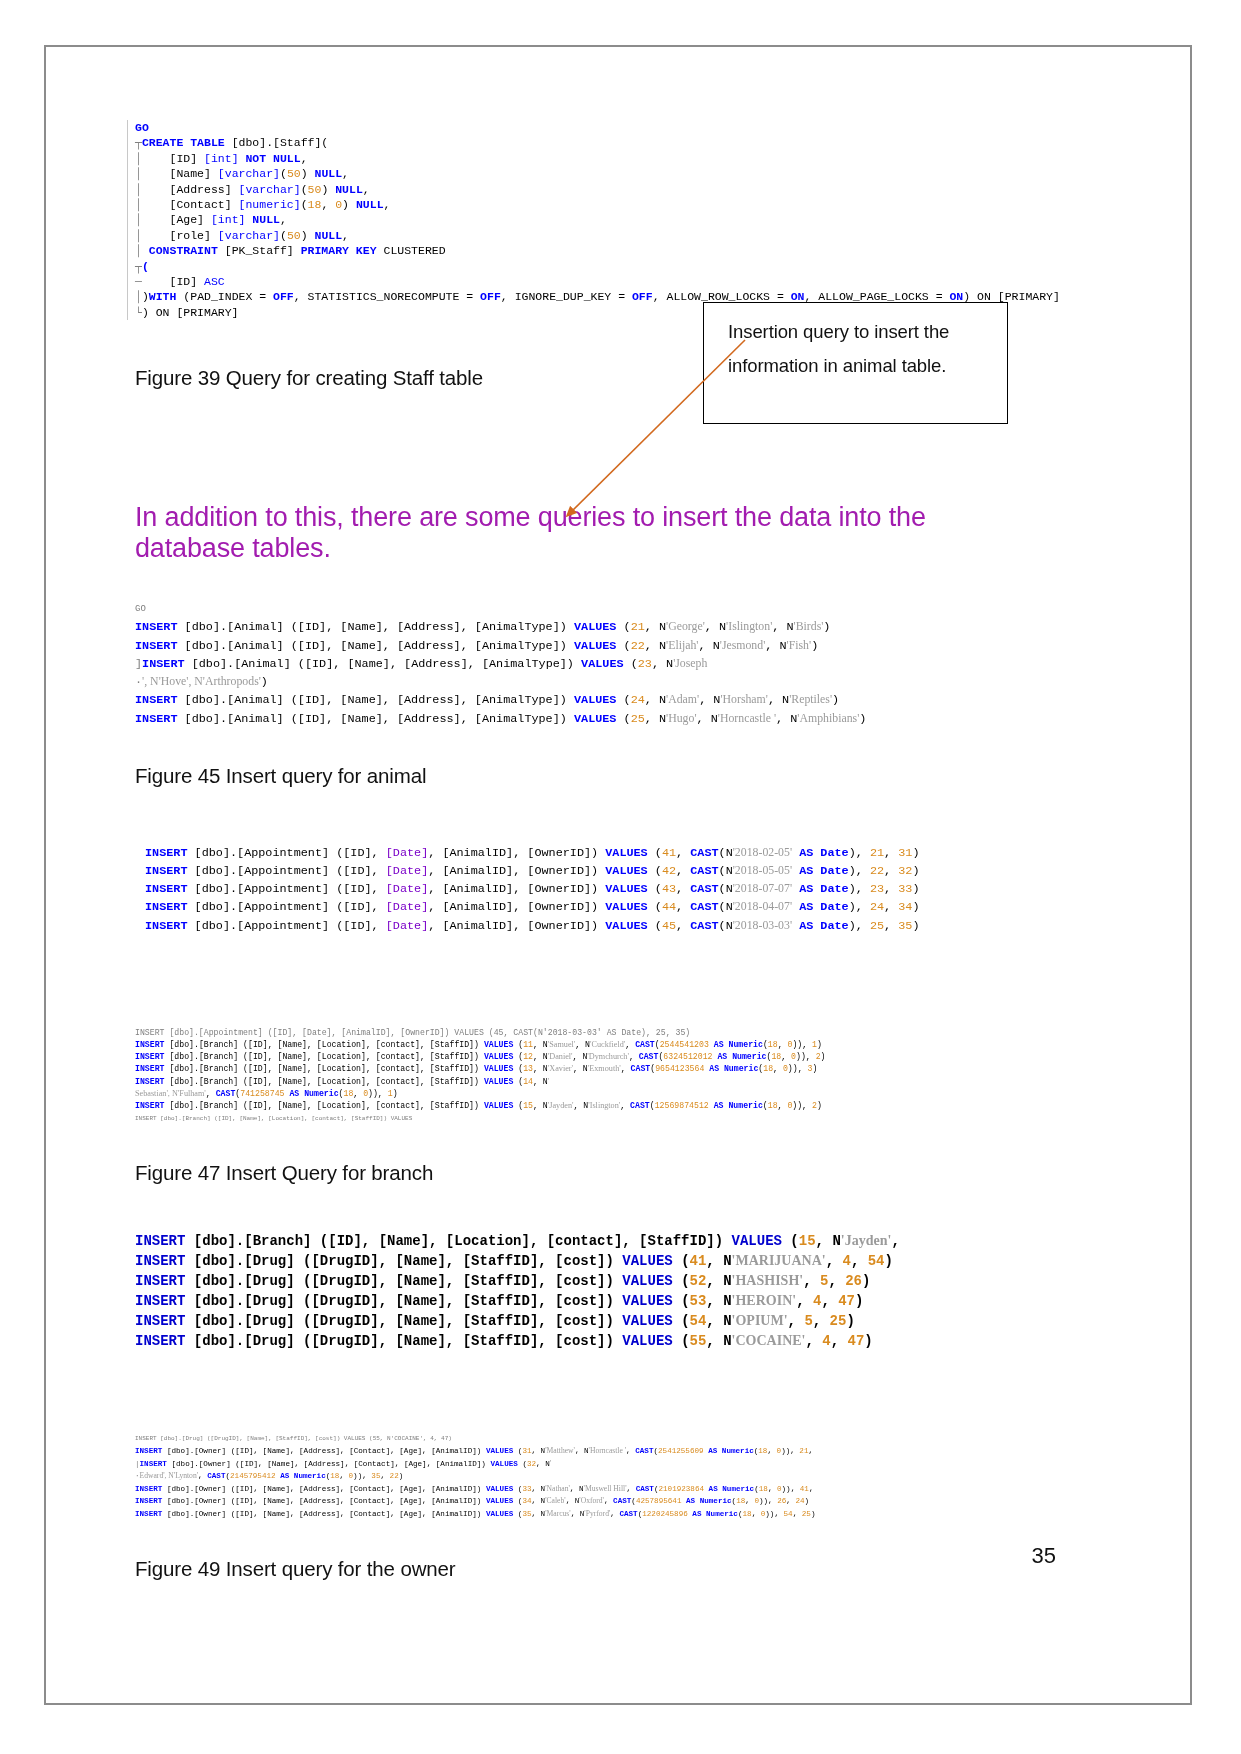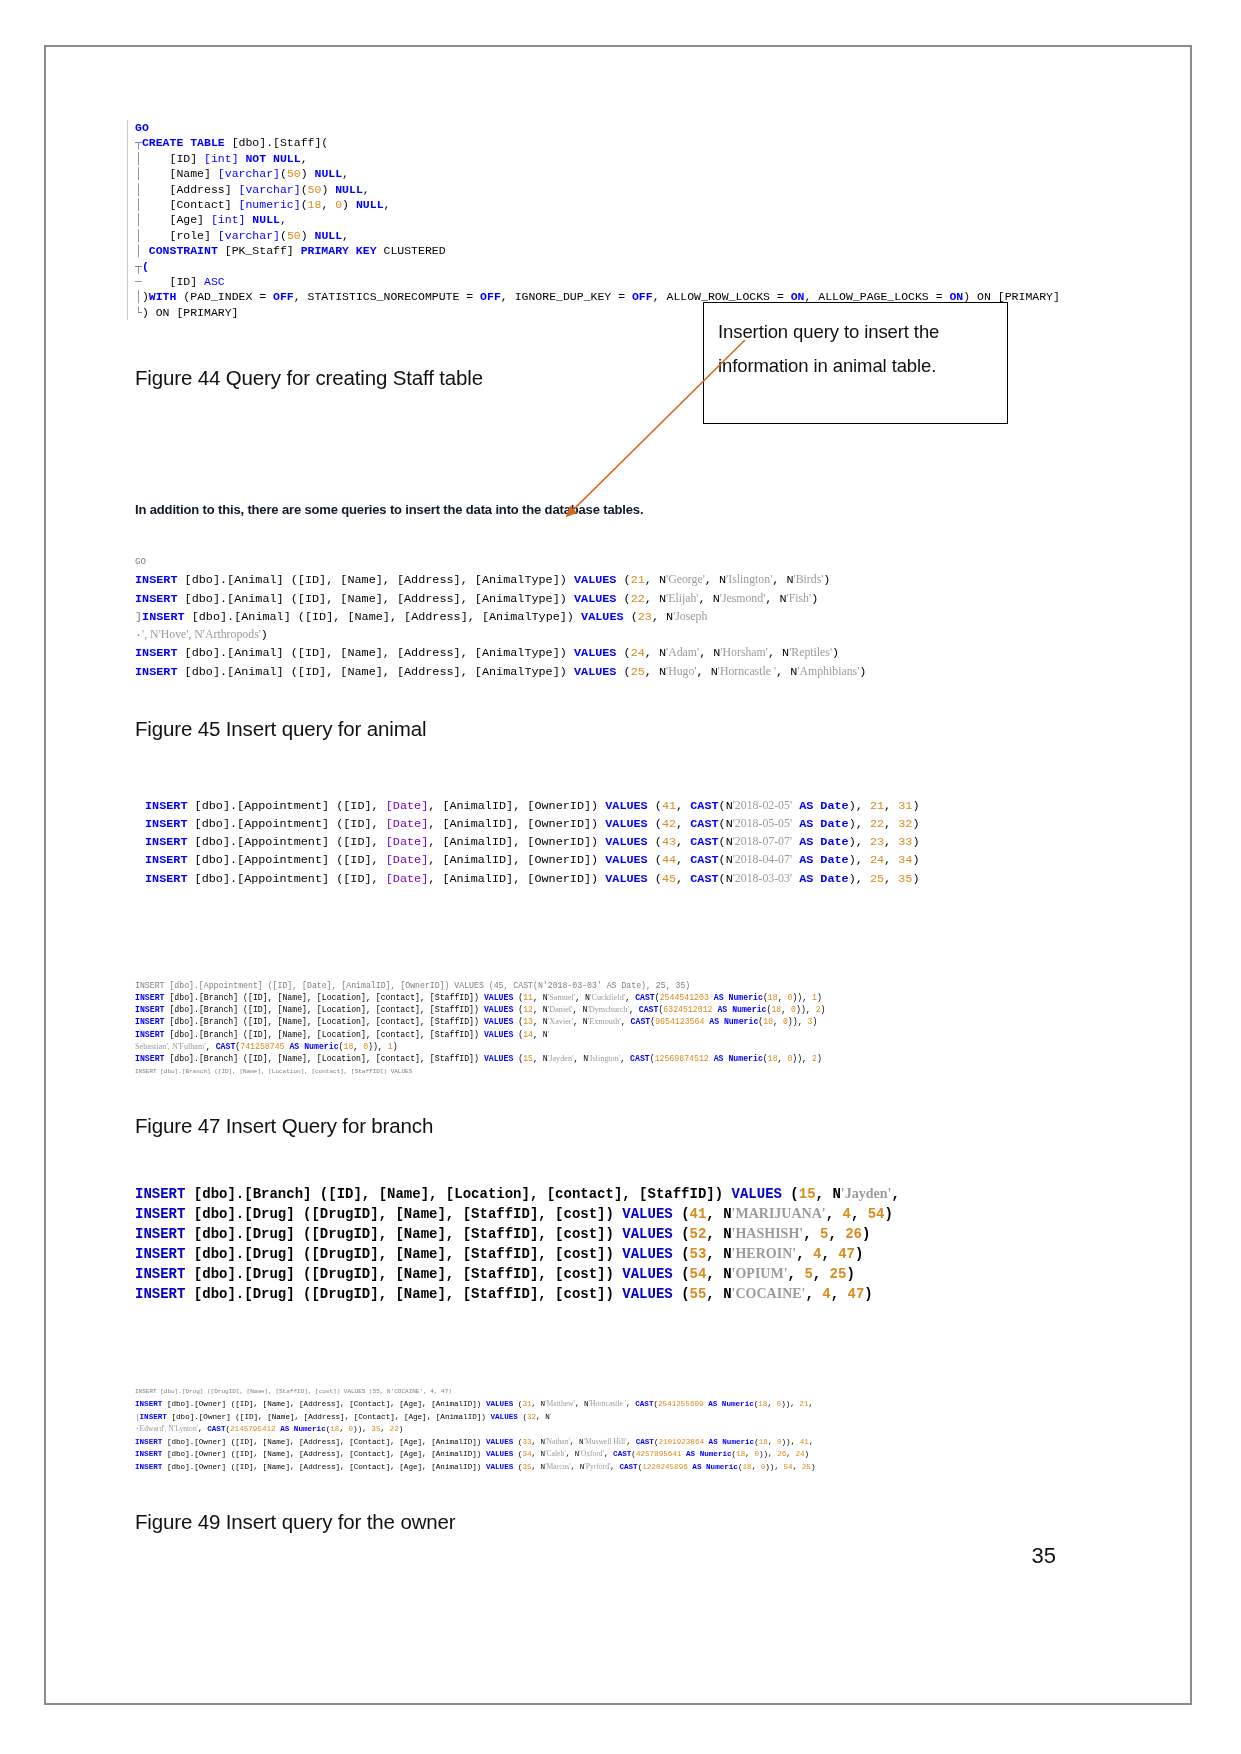--- a/index.html
+++ b/index.html
@@ -70,37 +70,36 @@
 
   
   .caption {
     font-family: "Liberation Sans", sans-serif;
     font-size: 20.5px;
     color: #111111;
     letter-spacing: -0.15px;
   }
   .bodytext {
     font-family: "Liberation Sans", sans-serif;
-    font-size: 13px;
-    color: #0f172a;
+    font-size: 27px;
+    color: #a21caf;
     letter-spacing: -0.15px;
-    font-weight: bold;
   }
 
   
   .callout {
     position: absolute;
     left: 703px;
     top: 302px;
     width: 305px;
     height: 122px;
     border: 1.5px solid #000000;
     background: #ffffff;
     box-sizing: border-box;
-    padding: 12px 14px 0 14px;
+    padding: 12px 14px 0 24px;
     z-index: 5;
   }
   .callout-text {
     font-family: "Liberation Sans", sans-serif;
     font-size: 18.5px;
     line-height: 34px;
     color: #111111;
     letter-spacing: -0.1px;
   }
   .arrow-svg {
@@ -150,21 +149,21 @@
 <span class="gut">│</span>    <span class="obj">[role]</span> <span class="kw">[varchar]</span><span class="obj">(</span><span class="num">50</span><span class="obj">)</span> <span class="kw2">NULL</span><span class="obj">,</span>
 <span class="gut">│</span> <span class="kw2">CONSTRAINT</span> <span class="obj">[PK_Staff]</span> <span class="kw2">PRIMARY KEY</span> <span class="obj">CLUSTERED</span>
 <span class="gut">┬</span><span class="kw2">(</span>
 <span class="gut">─</span>    <span class="obj">[ID]</span> <span class="kw">ASC</span>
 <span class="gut">│</span><span class="obj">)</span><span class="kw2">WITH</span> <span class="obj">(PAD_INDEX = </span><span class="kw2">OFF</span><span class="obj">, STATISTICS_NORECOMPUTE = </span><span class="kw2">OFF</span><span class="obj">, IGNORE_DUP_KEY = </span><span class="kw2">OFF</span><span class="obj">, ALLOW_ROW_LOCKS = </span><span class="kw2">ON</span><span class="obj">, ALLOW_PAGE_LOCKS = </span><span class="kw2">ON</span><span class="obj">) ON [PRIMARY]</span>
 <span class="gut">└</span><span class="obj">) ON [PRIMARY]</span></div>
     </div>
 
     <div class="sp-46"></div>
 
-    <div class="caption">Figure 44 Query for creating Staff table</div>
+    <div class="caption">Figure 39 Query for creating Staff table</div>
 
     <div class="sp-86"></div>
     <div class="sp-26"></div>
 
     <div class="bodytext">In addition to this, there are some queries to insert the data into the database tables.</div>
 
     <div class="sp-36"></div>
 
     <div class="block-wrap">
       <div class="codeblock cb-med"><span class="gut" style="font-size:9px">GO</span>

